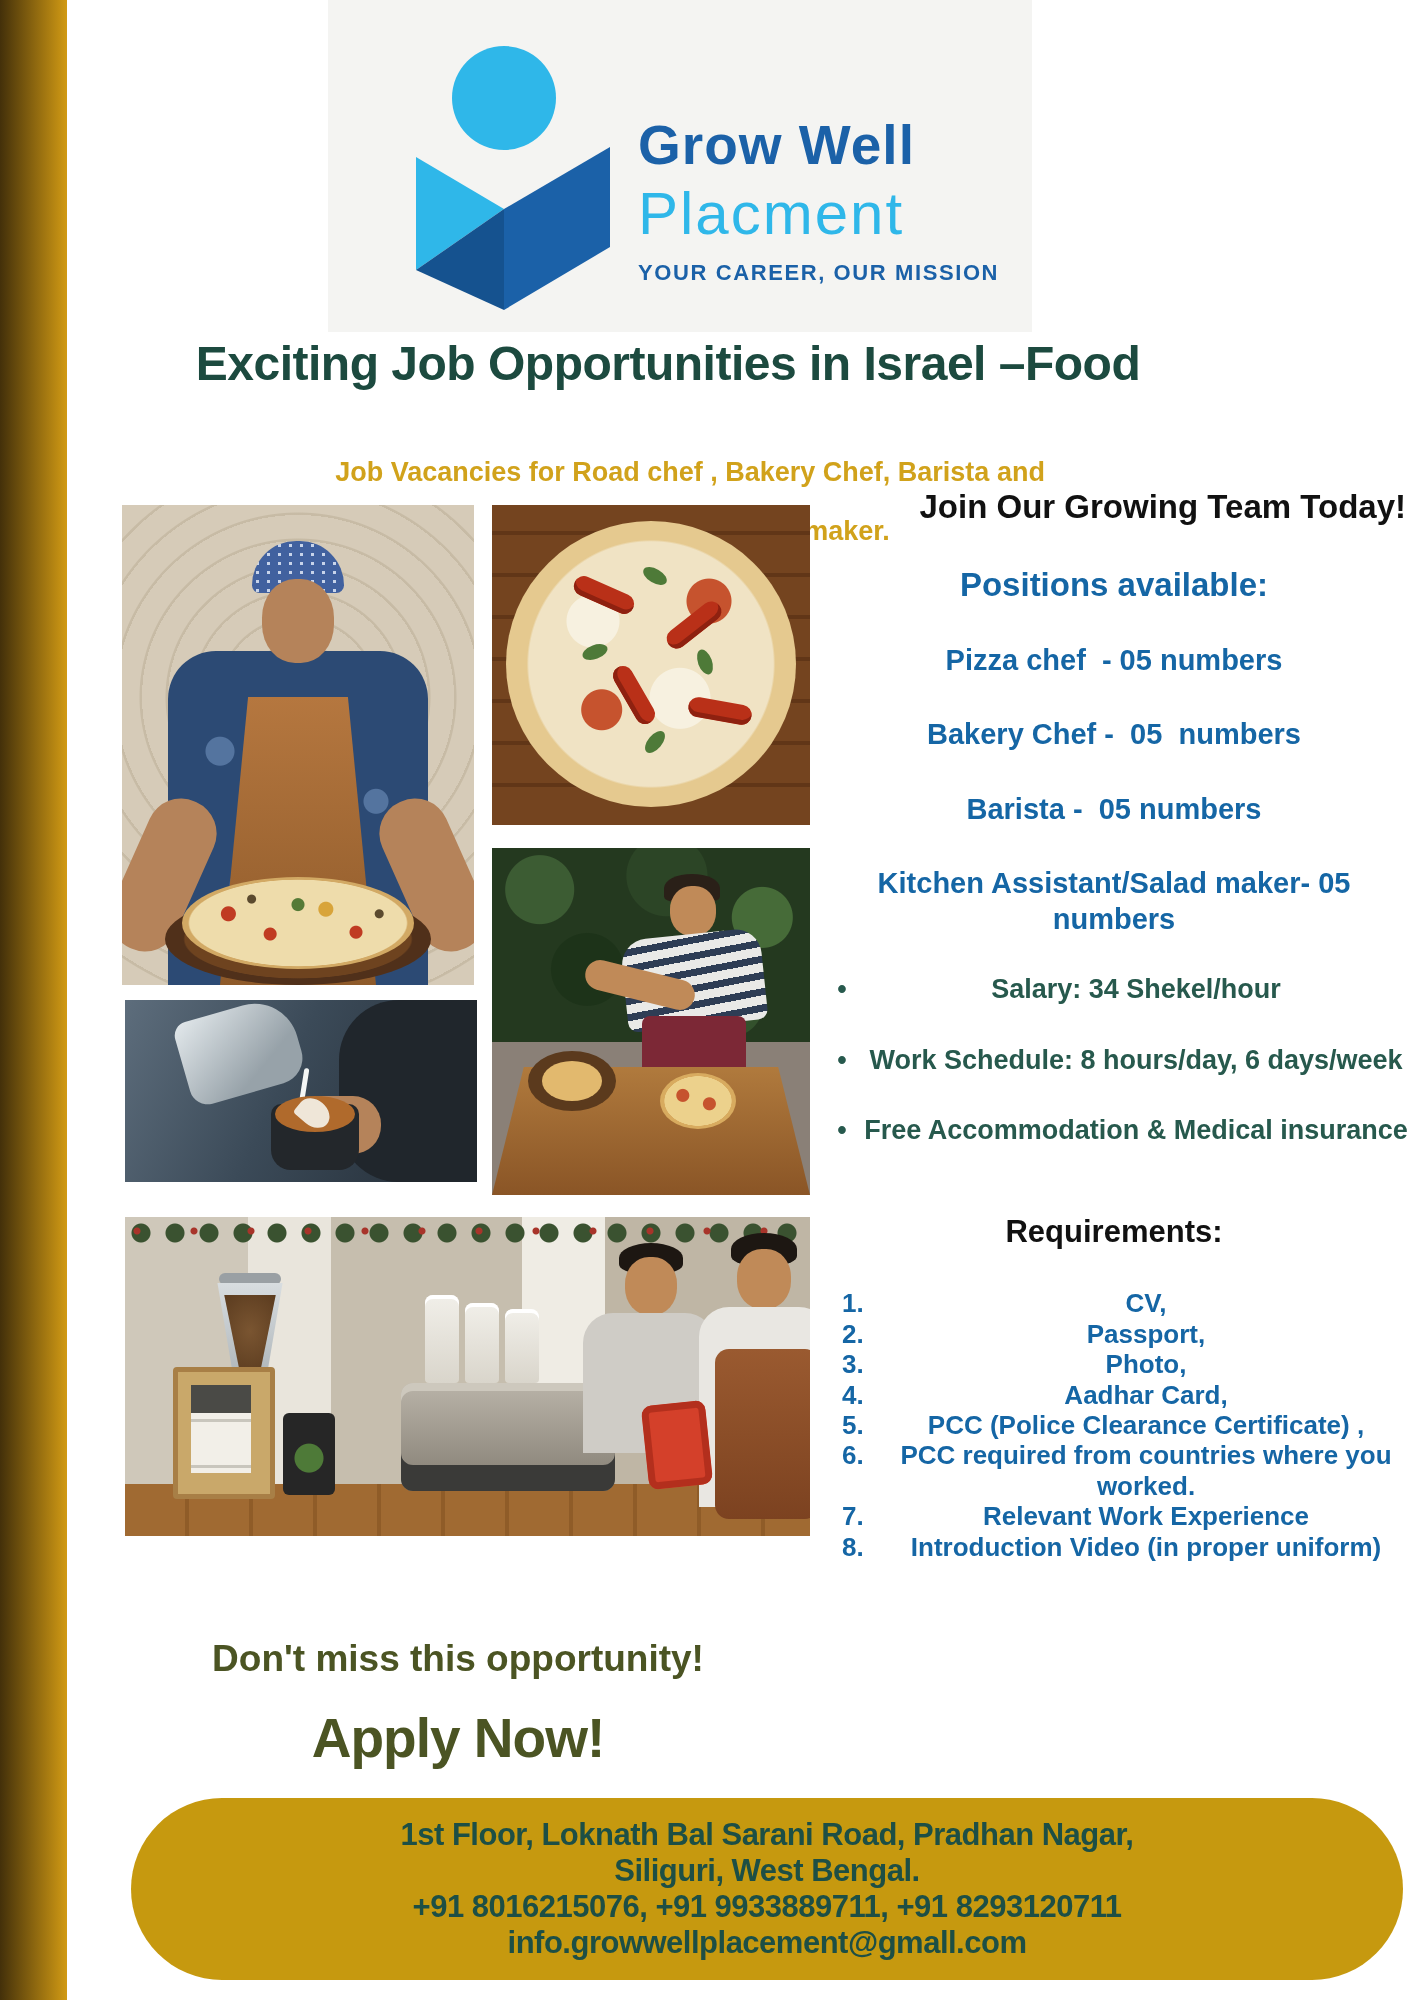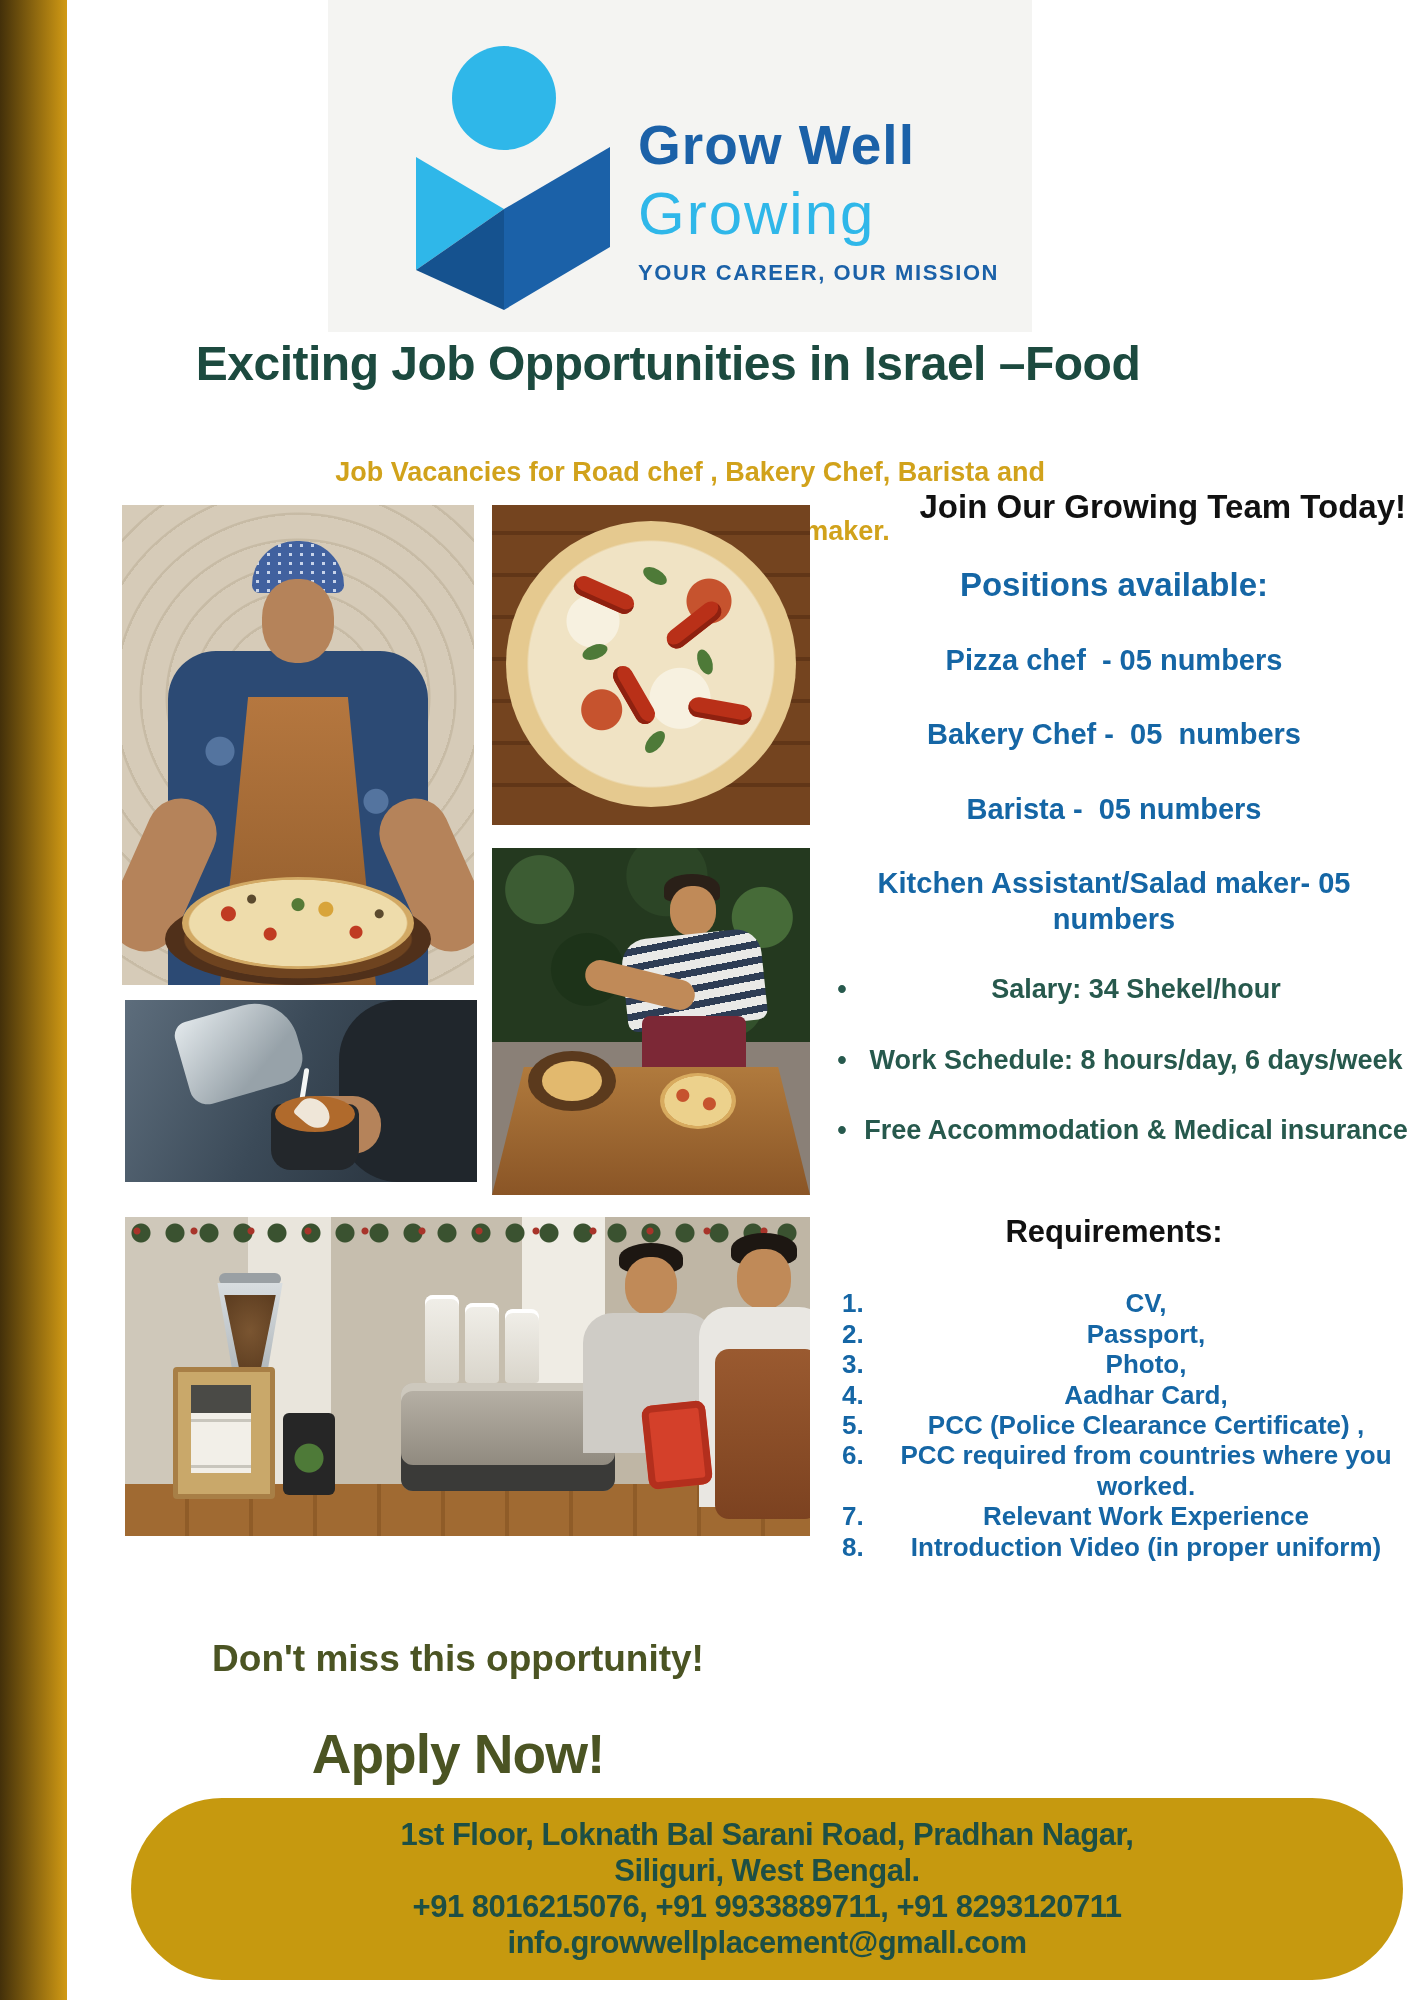--- a/index.html
+++ b/index.html
@@ -40,21 +40,21 @@
   .req-title{margin-top:68px;font-size:31px;font-weight:bold;color:var(--text_black,#111111);}
   .req-list{margin:38px 0 0 22px;padding:0;list-style:none;text-align:left;}
   .req-list li{display:grid;grid-template-columns:42px 1fr;
     color:var(--positions_blue,#1566a5);font-size:26px;font-weight:bold;line-height:1.17;}
   .req-list .num{text-align:left;}
   .req-list .txt{text-align:center;}
 
   
   .cta{left:108px;top:1638px;width:700px;text-align:center;color:var(--olive_green,#4b5423);}
   .cta-line1{font-size:37px;font-weight:bold;}
-  .cta-line2{font-size:55px;font-weight:bold;margin-top:42px;letter-spacing:-1px;}
+  .cta-line2{font-size:55px;font-weight:bold;margin-top:26px;letter-spacing:-1px;}
   .banner{left:131px;top:1798px;width:1272px;height:182px;border-radius:92px;
     background:var(--banner_gold,#c6990f);text-align:center;
     display:flex;flex-direction:column;justify-content:center;}
   .banner div{color:var(--banner_text,#1d4f45);font-size:31px;font-weight:bold;line-height:36px;letter-spacing:-0.5px;}
 
   
   .photo{position:absolute;overflow:hidden;}
   .photo *{position:absolute;}
   #chef-photo{left:122px;top:505px;width:352px;height:480px;background-color:#d6cbb8;
     background-image:repeating-radial-gradient(circle at 50% 40%,rgba(187,174,150,.55) 0 2px,transparent 3px 26px);}
@@ -179,21 +179,21 @@
 
   <div class="abs logo-box">
     <svg class="logo-mark" width="196" height="272" viewBox="0 0 196 272">
       <circle cx="88" cy="56" r="52" fill="#2fb7e9"></circle>
       <polygon points="0,115 88,167 0,228" fill="#2fb7e9"></polygon>
       <polygon points="88,167 194,105 194,205 88,268" fill="#1b61a8"></polygon>
       <polygon points="0,228 88,268 88,167" fill="#15528f"></polygon>
     </svg>
     <div class="logo-text">
       <div class="logo-name-bold">Grow Well</div>
-      <div class="logo-name-light">Growing</div>
+      <div class="logo-name-light">Placment</div>
       <div class="logo-tagline">YOUR CAREER, OUR MISSION</div>
     </div>
   </div>
 
   <h1 class="abs heading" style="margin:0;">
     <span>Exciting Job Opportunities in Israel –Food</span><br>
   </h1>
   <div class="abs subheading">
     <span>Job Vacancies for Road chef , Bakery Chef, Barista and</span><br>
     <span>Kitchen Assistant/Salad maker.</span>

